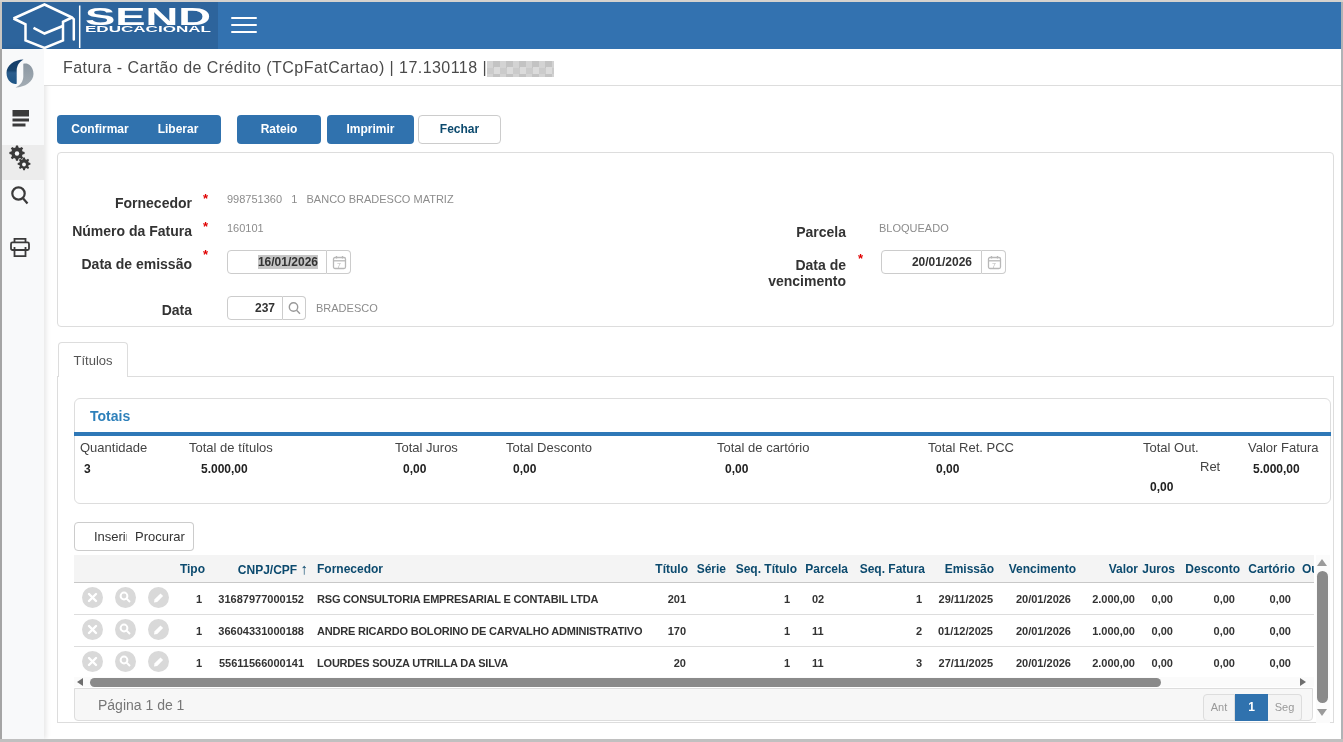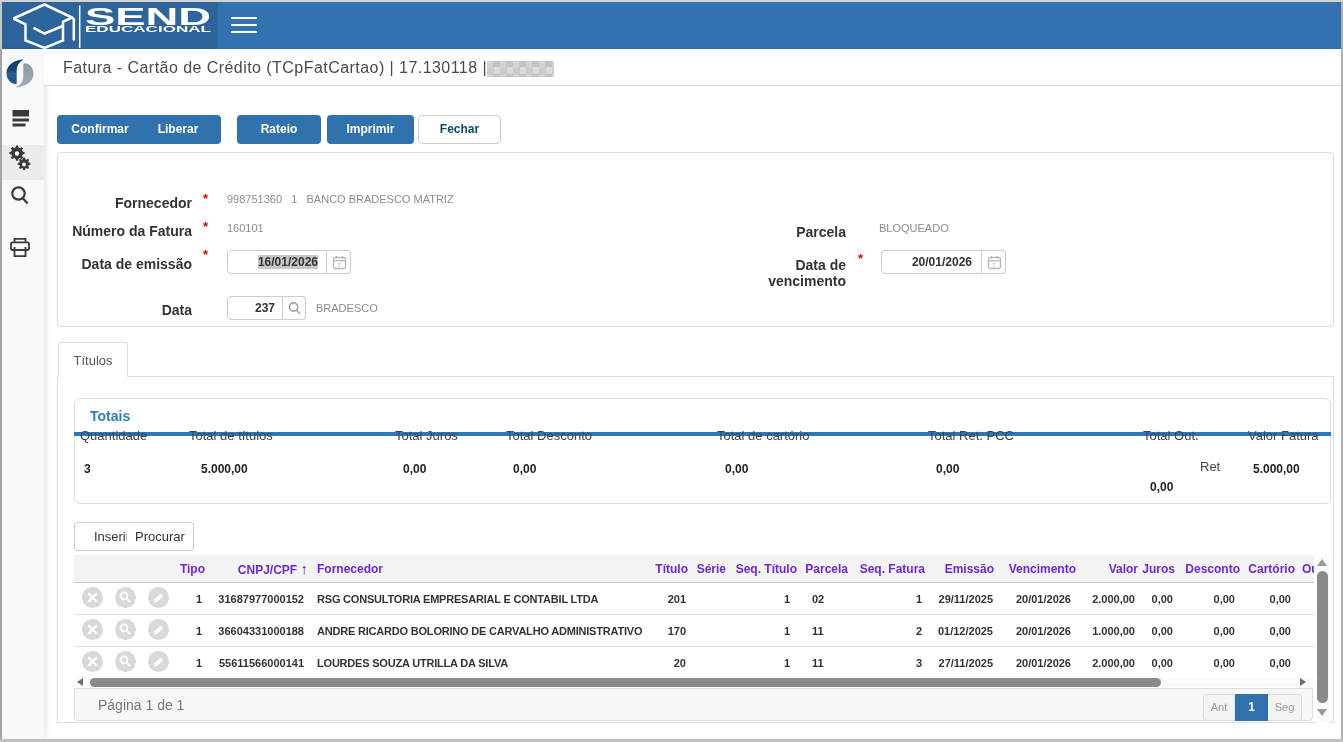--- a/index.html
+++ b/index.html
@@ -50,29 +50,29 @@
 
   
   #tab { left:58px; top:342px; width:70px; height:35px; background:#fff; border:1px solid #ddd; border-bottom:none;
     border-radius:4px 4px 0 0; color:#555; font-size:13px; text-align:center; line-height:35px; z-index:3; }
   #tabwrap { left:57px; top:376px; width:1277px; height:347px; border:1px solid #ddd; background:#fff; }
 
   
   #totbox { left:74px; top:398px; width:1257px; height:106px; border:1px solid #ddd; border-radius:6px; background:#fff; }
   #tottitle { left:90px; top:408px; font-size:14px; font-weight:bold; color:#2e80ba; }
   #totline { left:74px; top:432px; width:1257px; height:4px; background:#2e78b7; }
-  .tlab { position:absolute; top:428px; font-size:13px; color:#444; white-space:nowrap; }
+  .tlab { position:absolute; top:440px; font-size:13px; color:#444; white-space:nowrap; }
   .tval { position:absolute; top:462px; font-size:12px; font-weight:bold; color:#222; white-space:nowrap; }
   .gbtn { position:absolute; top:522px; height:29px; background:#fff; border:1px solid #ccc; color:#333;
     font-size:13px; text-align:center; line-height:27px; }
 
   
   #tblclip { left:74px; top:555px; width:1240px; height:119px; overflow:hidden; }
   table { border-collapse:separate; border-spacing:0; table-layout:fixed; width:1271px; font-family:"Liberation Sans", sans-serif; }
-  th { font-size:12px; font-weight:bold; color:#6d28d9; background:#f4f4f4; height:28px; border-bottom:1px solid #c8c8c8; padding:0; white-space:nowrap; overflow:hidden; }
+  th { font-size:12px; font-weight:bold; color:#0c4a6e; background:#f4f4f4; height:28px; border-bottom:1px solid #c8c8c8; padding:0; white-space:nowrap; overflow:hidden; }
   td { font-size:11px; font-weight:bold; color:#333; height:29px; border-bottom:1px solid #ddd; padding:0; white-space:nowrap; overflow:hidden; }
   .ar { text-align:right; } .al { text-align:left; }
 
   
   #hsb { left:74px; top:677px; width:1240px; height:10px; background:#fbfbfb; }
   #hthumb { left:90px; top:678px; width:1071px; height:9px; background:#8a8a8a; border-radius:5px; }
   #vsb { left:1316px; top:555px; width:14px; height:168px; background:#fbfbfb; }
   #vthumb { left:1317px; top:571px; width:11px; height:132px; background:#8a8a8a; border-radius:6px; }
   .tri { position:absolute; width:0; height:0; }
 

